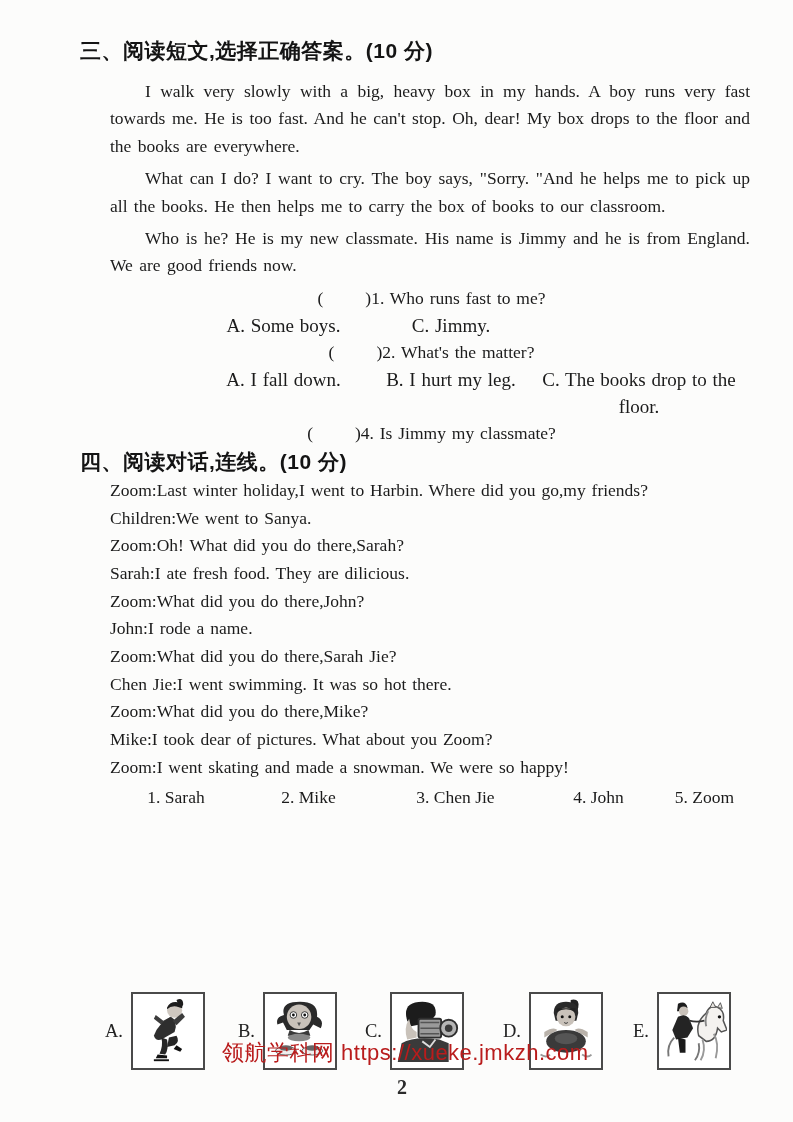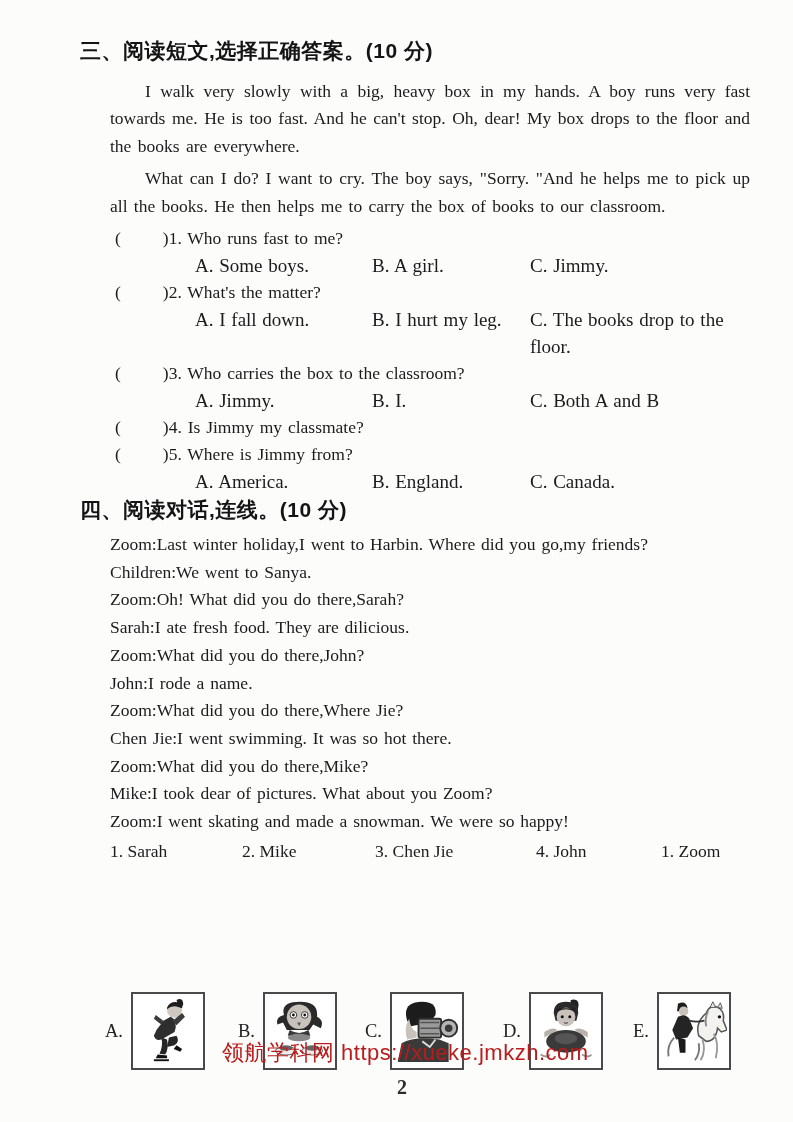--- a/index.html
+++ b/index.html
@@ -28,50 +28,51 @@
   .para {
     margin:0 0 5px 30px;
     width:640px;
     font-size:17.5px;
     line-height:27.4px;
     text-align:justify;
     text-indent:2em;
     word-spacing:2px;
   }
 
-  .qblock { margin:0; }
+  .qblock { margin:0;text-align:center; }
   .qline {
     margin-left:35px;
     font-size:17.5px;
     line-height:27px;
     word-spacing:1.5px;
   }
   .paren-gap { display:inline-block; width:42px; }
   .opts {
     margin-left:115px;
     display:grid;
     grid-template-columns:177px 158px 1fr;
     font-size:19px;
     line-height:27px;
     word-spacing:1px;
   }
 
-  .dialogue { margin-top:6px; }
+  .dialogue { }
   .dline {
     margin-left:30px;
     font-size:17.5px;
     line-height:27.7px;
     word-spacing:1.5px;
   }
   .names-row {
     margin:2px 0 0 30px;
     display:grid;
     grid-template-columns:132px 133px 161px 125px 1fr;
     font-size:17.5px;
     line-height:27px;
+    text-align:center;
   }
 
   .pic-group { position:absolute; display:flex; align-items:center; gap:8px; }
   .pic-label { font-size:18.5px; color:#222; }
   .pic-box {
     width:74px; height:78px;
     border:2px solid #4a4a4a;
     background:#ffffff;
     display:flex; align-items:center; justify-content:center;
     box-sizing:border-box;
@@ -99,98 +100,76 @@
 </head>
 <body>
 
 <div class="page">
   <div class="content">
 
     <div class="sec-heading first">三、阅读短文,选择正确答案。(10 分)</div>
 
     <p class="para">I walk very slowly with a big, heavy box in my hands. A boy runs very fast towards me. He is too fast. And he can't stop. Oh, dear! My box drops to the floor and the books are everywhere.</p>
     <p class="para">What can I do? I want to cry. The boy says, "Sorry. "And he helps me to pick up all the books. He then helps me to carry the box of books to our classroom.</p>
+    <p class="para">Who is he? He is my new classmate. His name is Jimmy and he is from England. We are good friends now.</p>
 
     <div class="qblock">
       <div class="qline">
         <span>(</span><span class="paren-gap"></span><span>)</span><span>1.</span>
         <span>Who runs fast to me?</span>
       </div>
       <div class="opts">
         <span>A. Some boys.</span>
-        <span>B. A girl.</span>
         <span>C. Jimmy.</span>
       </div>
     </div>
 
     <div class="qblock">
       <div class="qline">
         <span>(</span><span class="paren-gap"></span><span>)</span><span>2.</span>
         <span>What's the matter?</span>
       </div>
       <div class="opts">
         <span>A. I fall down.</span>
         <span>B. I hurt my leg.</span>
         <span>C. The books drop to the floor.</span>
       </div>
     </div>
 
-    <div class="qblock">
-      <div class="qline">
-        <span>(</span><span class="paren-gap"></span><span>)</span><span>3.</span>
-        <span>Who carries the box to the classroom?</span>
-      </div>
-      <div class="opts">
-        <span>A. Jimmy.</span>
-        <span>B. I.</span>
-        <span>C. Both A and B</span>
-      </div>
-    </div>
 
     <div class="qblock">
       <div class="qline">
         <span>(</span><span class="paren-gap"></span><span>)</span><span>4.</span>
         <span>Is Jimmy my classmate?</span>
       </div>
     </div>
 
-    <div class="qblock">
-      <div class="qline">
-        <span>(</span><span class="paren-gap"></span><span>)</span><span>5.</span>
-        <span>Where is Jimmy from?</span>
-      </div>
-      <div class="opts">
-        <span>A. America.</span>
-        <span>B. England.</span>
-        <span>C. Canada.</span>
-      </div>
-    </div>
 
     <div class="sec-heading second">四、阅读对话,连线。(10 分)</div>
 
     <div class="dialogue">
       <div class="dline">Zoom:Last winter holiday,I went to Harbin. Where did you go,my friends?</div>
       <div class="dline">Children:We went to Sanya.</div>
       <div class="dline">Zoom:Oh!  What did you do there,Sarah?</div>
       <div class="dline">Sarah:I ate fresh food. They are dilicious.</div>
       <div class="dline">Zoom:What did you do there,John?</div>
       <div class="dline">John:I rode a name.</div>
-      <div class="dline">Zoom:What did you do there,Where Jie?</div>
+      <div class="dline">Zoom:What did you do there,Sarah Jie?</div>
       <div class="dline">Chen Jie:I went swimming. It was so hot there.</div>
       <div class="dline">Zoom:What did you do there,Mike?</div>
       <div class="dline">Mike:I took dear of pictures. What about you Zoom?</div>
       <div class="dline">Zoom:I went skating and made a snowman. We were so happy!</div>
     </div>
 
     <div class="names-row">
       <span>1. Sarah</span>
       <span>2. Mike</span>
       <span>3. Chen Jie</span>
       <span>4. John</span>
-      <span>1. Zoom</span>
+      <span>5. Zoom</span>
     </div>
   </div>
 
   <div class="pic-group" style="left:105px; top:992px;">
     <span class="pic-label">A.</span>
     <div class="pic-box">
       <svg width="66" height="70" viewBox="0 0 70 74">
         <path d="M44 4 q6 -3 7 3 q1 4 -4 5 z" fill="#1d1d1d"></path>
         <circle cx="42" cy="15" r="8" fill="#cfc8c0"></circle>
         <path d="M34 12 q4 -8 14 -5 q3 1 2 6 l-6 -2 q-6 -1 -10 3 z" fill="#1d1d1d"></path>

